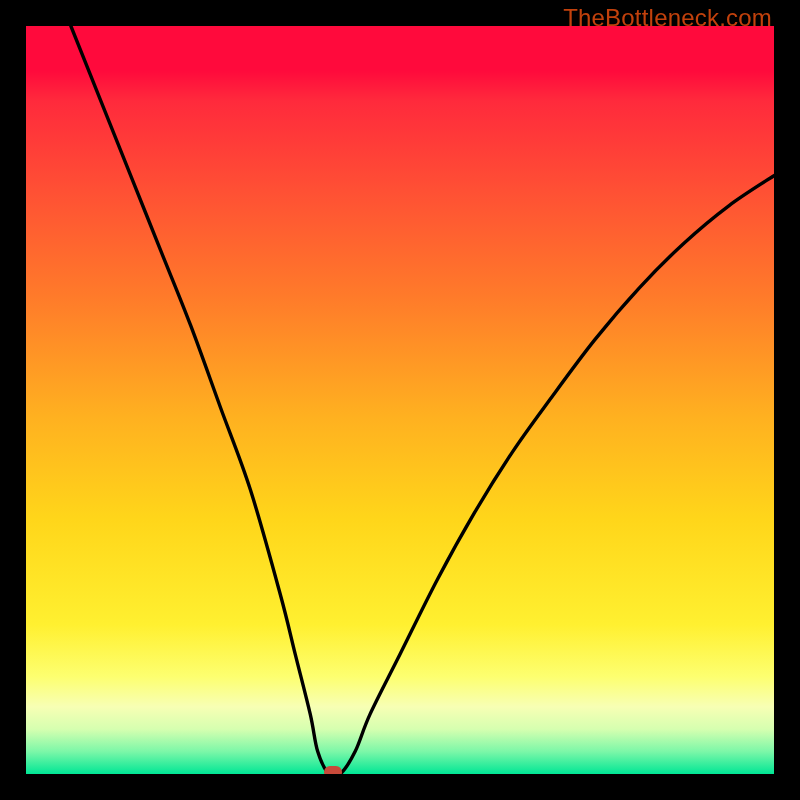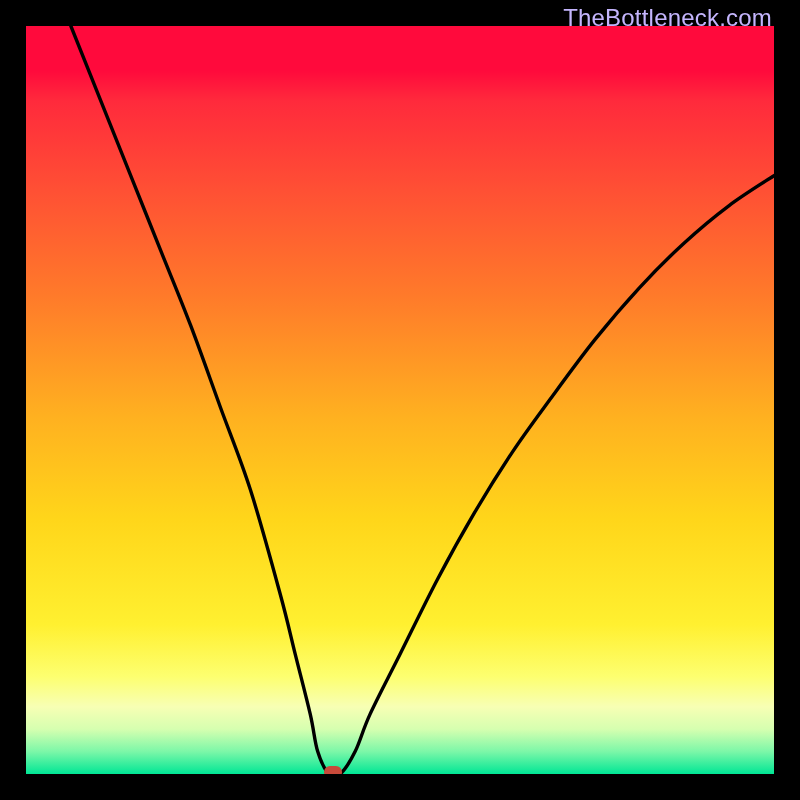--- a/index.html
+++ b/index.html
@@ -37,21 +37,21 @@
       #d6ffb0 94%,
       #7cf7a8 97%,
       #00e695 100%
     );
     overflow: hidden;
   }
   .watermark {
     position: absolute;
     top: 4px;
     right: 28px;
-    color: #c4b5fd;
+    color: #c2410c;
     font-size: 24px;
     font-weight: 500;
     letter-spacing: 0.2px;
   }
   .curve {
     position: absolute;
     left: 0;
     top: 0;
     width: 748px;
     height: 748px;

